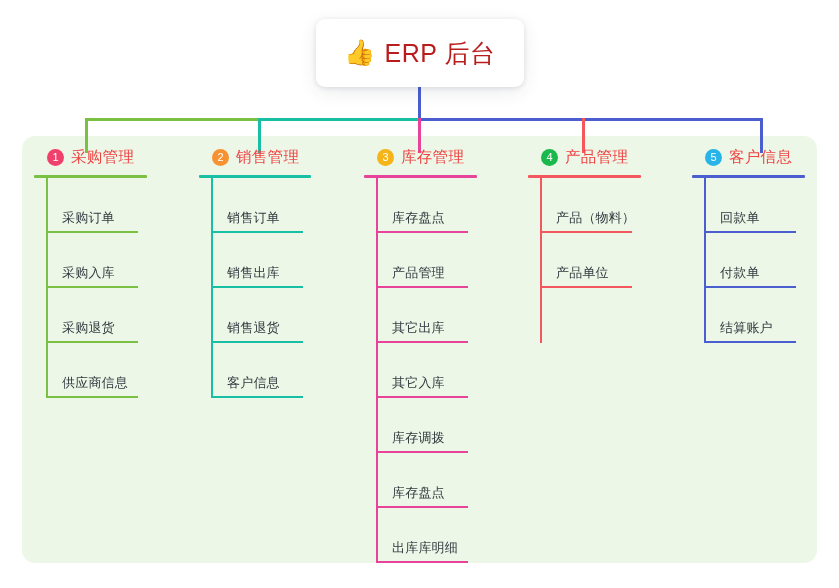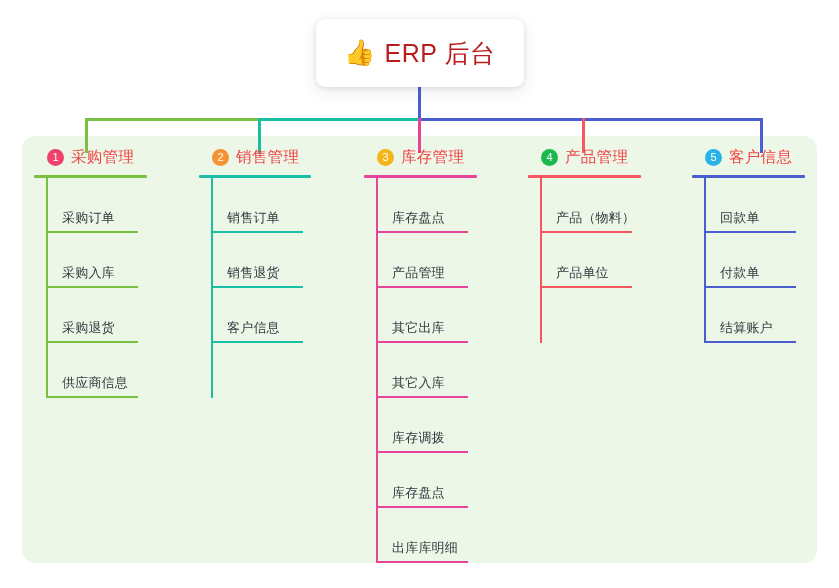--- a/index.html
+++ b/index.html
@@ -222,20 +222,24 @@
           <span class="col-title">销售管理</span>
         </div>
         <div class="col-rule" style="background: rgb(24, 191, 165); width: 112px;"></div>
         <div class="leaves">
           <div class="spine" style="background: rgb(24, 191, 165); height: 220px;"></div>
           <div class="leaf">
             <span class="leaf-label">销售订单</span>
             <div class="leaf-rule" style="background: rgb(24, 191, 165); width: 92px;"></div>
           </div>
           <div class="leaf">
+            <span class="leaf-label">销售出库</span>
+            <div class="leaf-rule" style="background: rgb(24, 191, 165); width: 92px;"></div>
+          </div>
+          <div class="leaf">
             <span class="leaf-label">销售退货</span>
             <div class="leaf-rule" style="background: rgb(24, 191, 165); width: 92px;"></div>
           </div>
           <div class="leaf">
             <span class="leaf-label">客户信息</span>
             <div class="leaf-rule" style="background: rgb(24, 191, 165); width: 92px;"></div>
           </div>
         </div>
       </div>
       <div class="col" style="left: 364px; width: 150px;">

